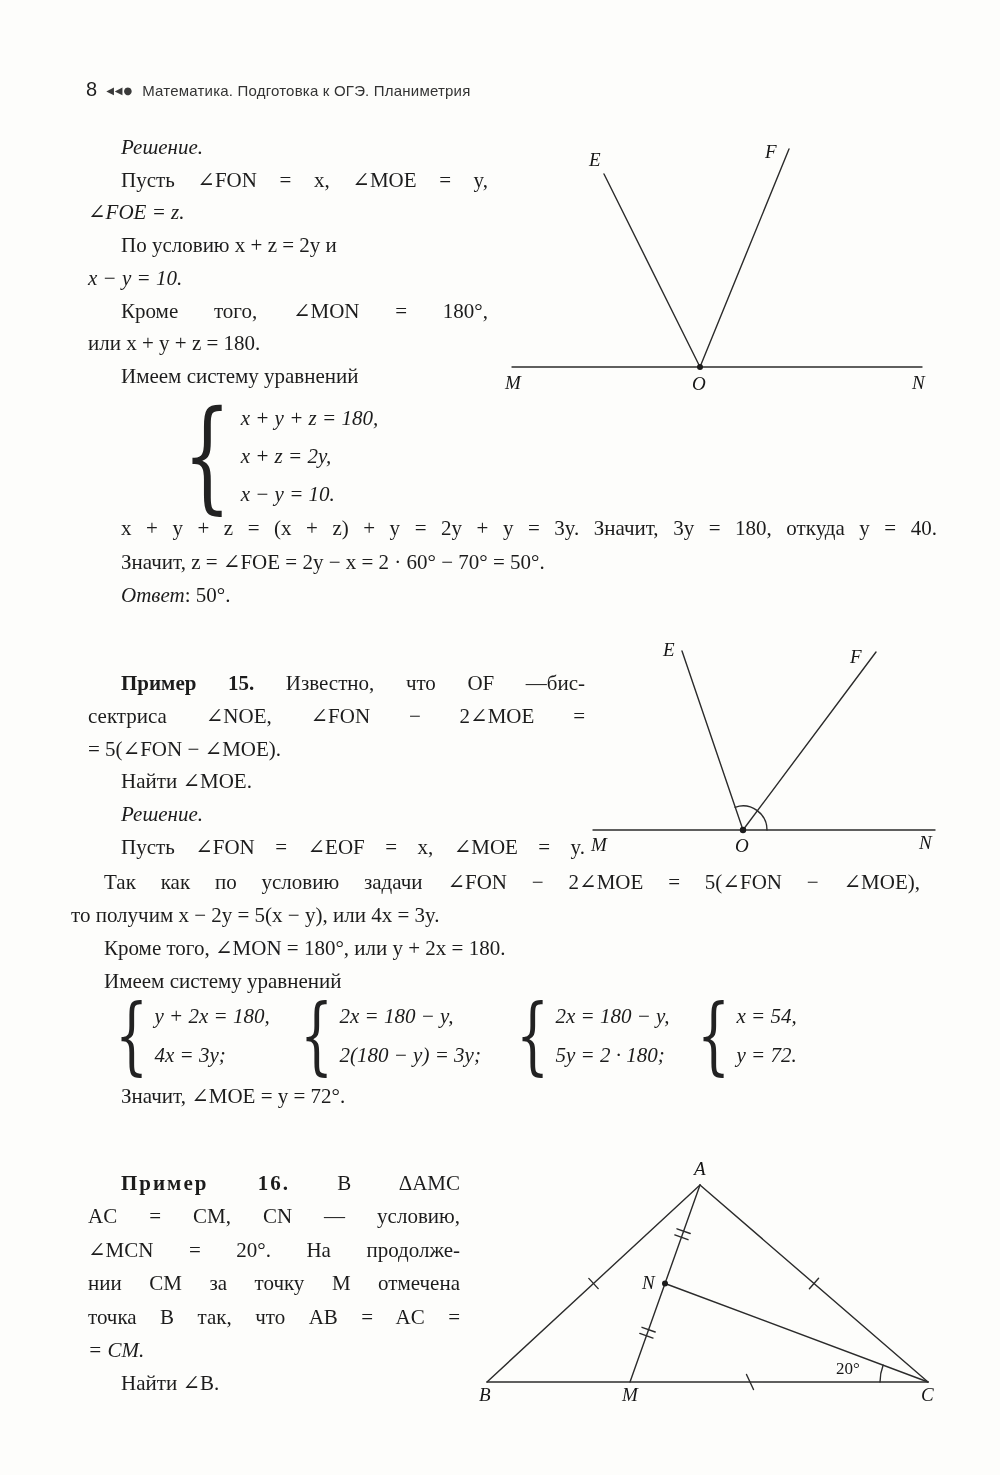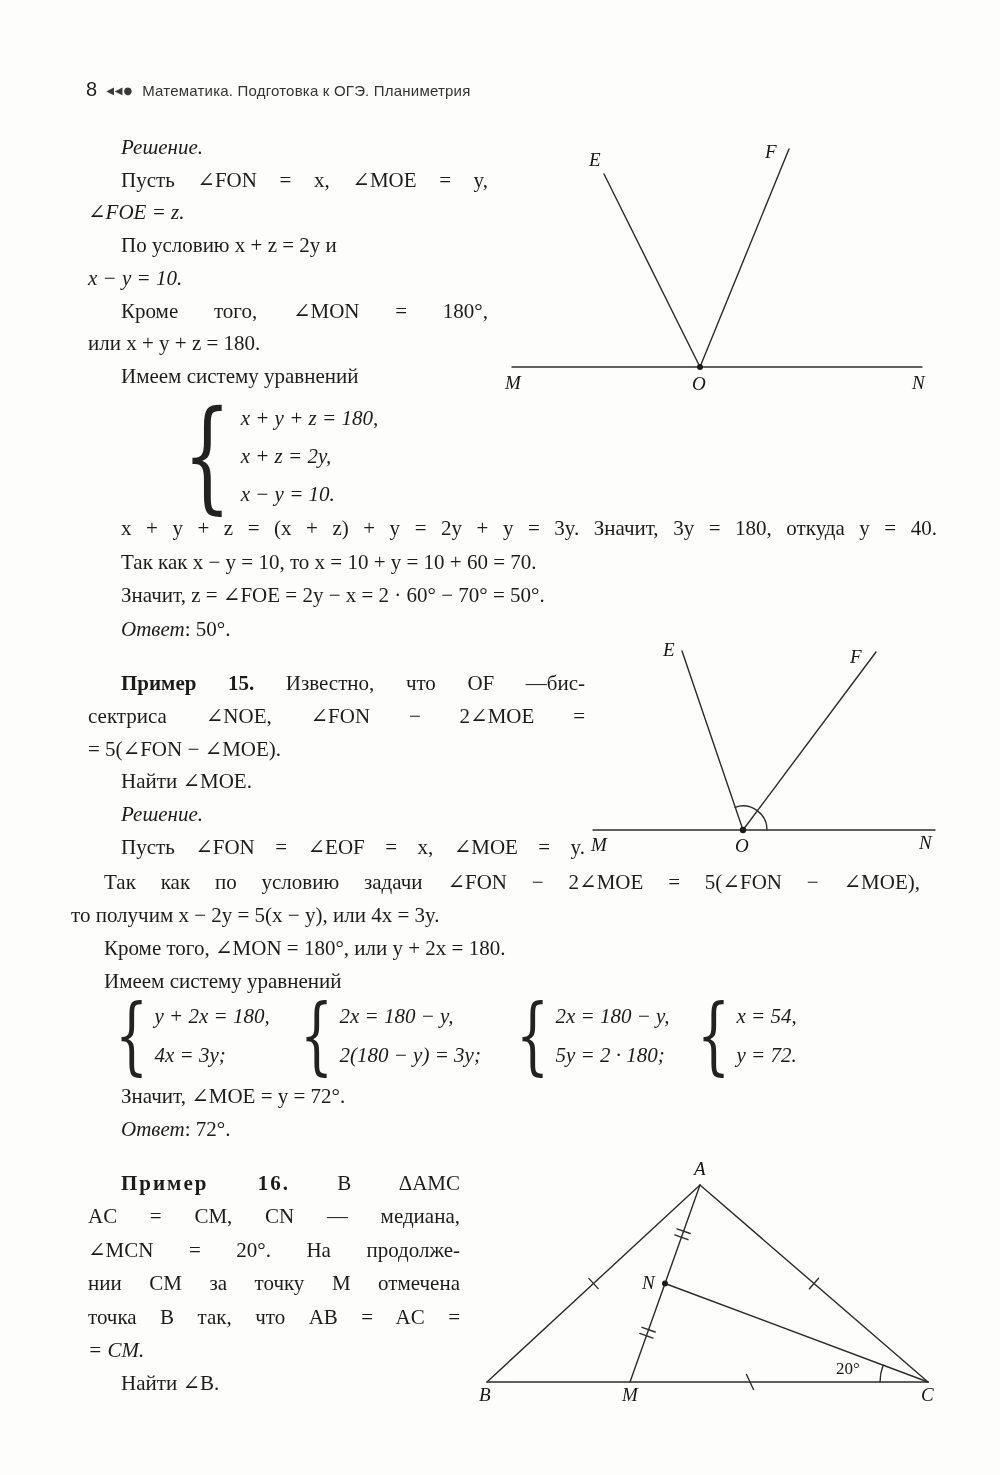--- a/index.html
+++ b/index.html
@@ -55,21 +55,20 @@
     <span class="brace b3">{</span>
     <div class="eqs" style="line-height:38px;">
       <div>x + y + z = 180,</div>
       <div>x + z = 2y,</div>
       <div>x − y = 10.</div>
     </div>
   </div>
 
   <div class="blk" style="left:88px;top:512px;width:849px;line-height:33.6px;">
     <div class="ind jst">x + y + z = (x + z) + y = 2y + y = 3y. Значит, 3y = 180, откуда y = 40.</div>
-    <div class="ind">Так как x − y = 10, то x = 10 + y = 10 + 60 = 70.</div>
     <div class="ind">Значит, z = ∠FOE = 2y − x = 2 · 60° − 70° = 50°.</div>
     <div class="ind"><span class="it">Ответ</span><span>: 50°.</span></div>
   </div>
 
   <div class="blk" style="left:88px;top:667px;width:497px;line-height:32.8px;">
     <div class="ind jst">
       <b>Пример 15.</b>
       <span>Известно, что OF —бис-</span>
     </div>
     <div class="jst">сектриса ∠NOE, ∠FON − 2∠MOE =</div>
@@ -110,29 +109,28 @@
   <div class="sys" style="left:697px;top:997px;">
     <span class="brace b2">{</span>
     <div class="eqs" style="line-height:39px;font-style:italic;">
       <div>x = 54,</div>
       <div>y = 72.</div>
     </div>
   </div>
 
   <div class="blk" style="left:88px;top:1080px;width:600px;line-height:33px;">
     <div class="ind">Значит, ∠MOE = y = 72°.</div>
-    <div class="ind"><span class="it">Ответ</span><span>: 72°.</span></div>
   </div>
 
   <div class="blk" style="left:88px;top:1167px;width:372px;line-height:33.4px;">
     <div class="ind jst">
       <b class="lsp">Пример 16.</b>
       <span>В ΔAMC</span>
     </div>
-    <div class="jst">AC = CM, CN — медиана,</div>
+    <div class="jst">AC = CM, CN — условию,</div>
     <div class="jst">∠MCN = 20°. На продолже-</div>
     <div class="jst">нии CM за точку M отмечена</div>
     <div class="jst">точка B так, что AB = AC =</div>
     <div class="it">= CM.</div>
     <div class="ind">Найти ∠B.</div>
   </div>
 
   <svg style="left:495px;top:133px;" width="455" height="270" viewBox="0 0 455 270">
     <line class="dln" x1="17" y1="234" x2="427" y2="234"></line>
     <line class="dln" x1="205" y1="234" x2="109" y2="41"></line>

